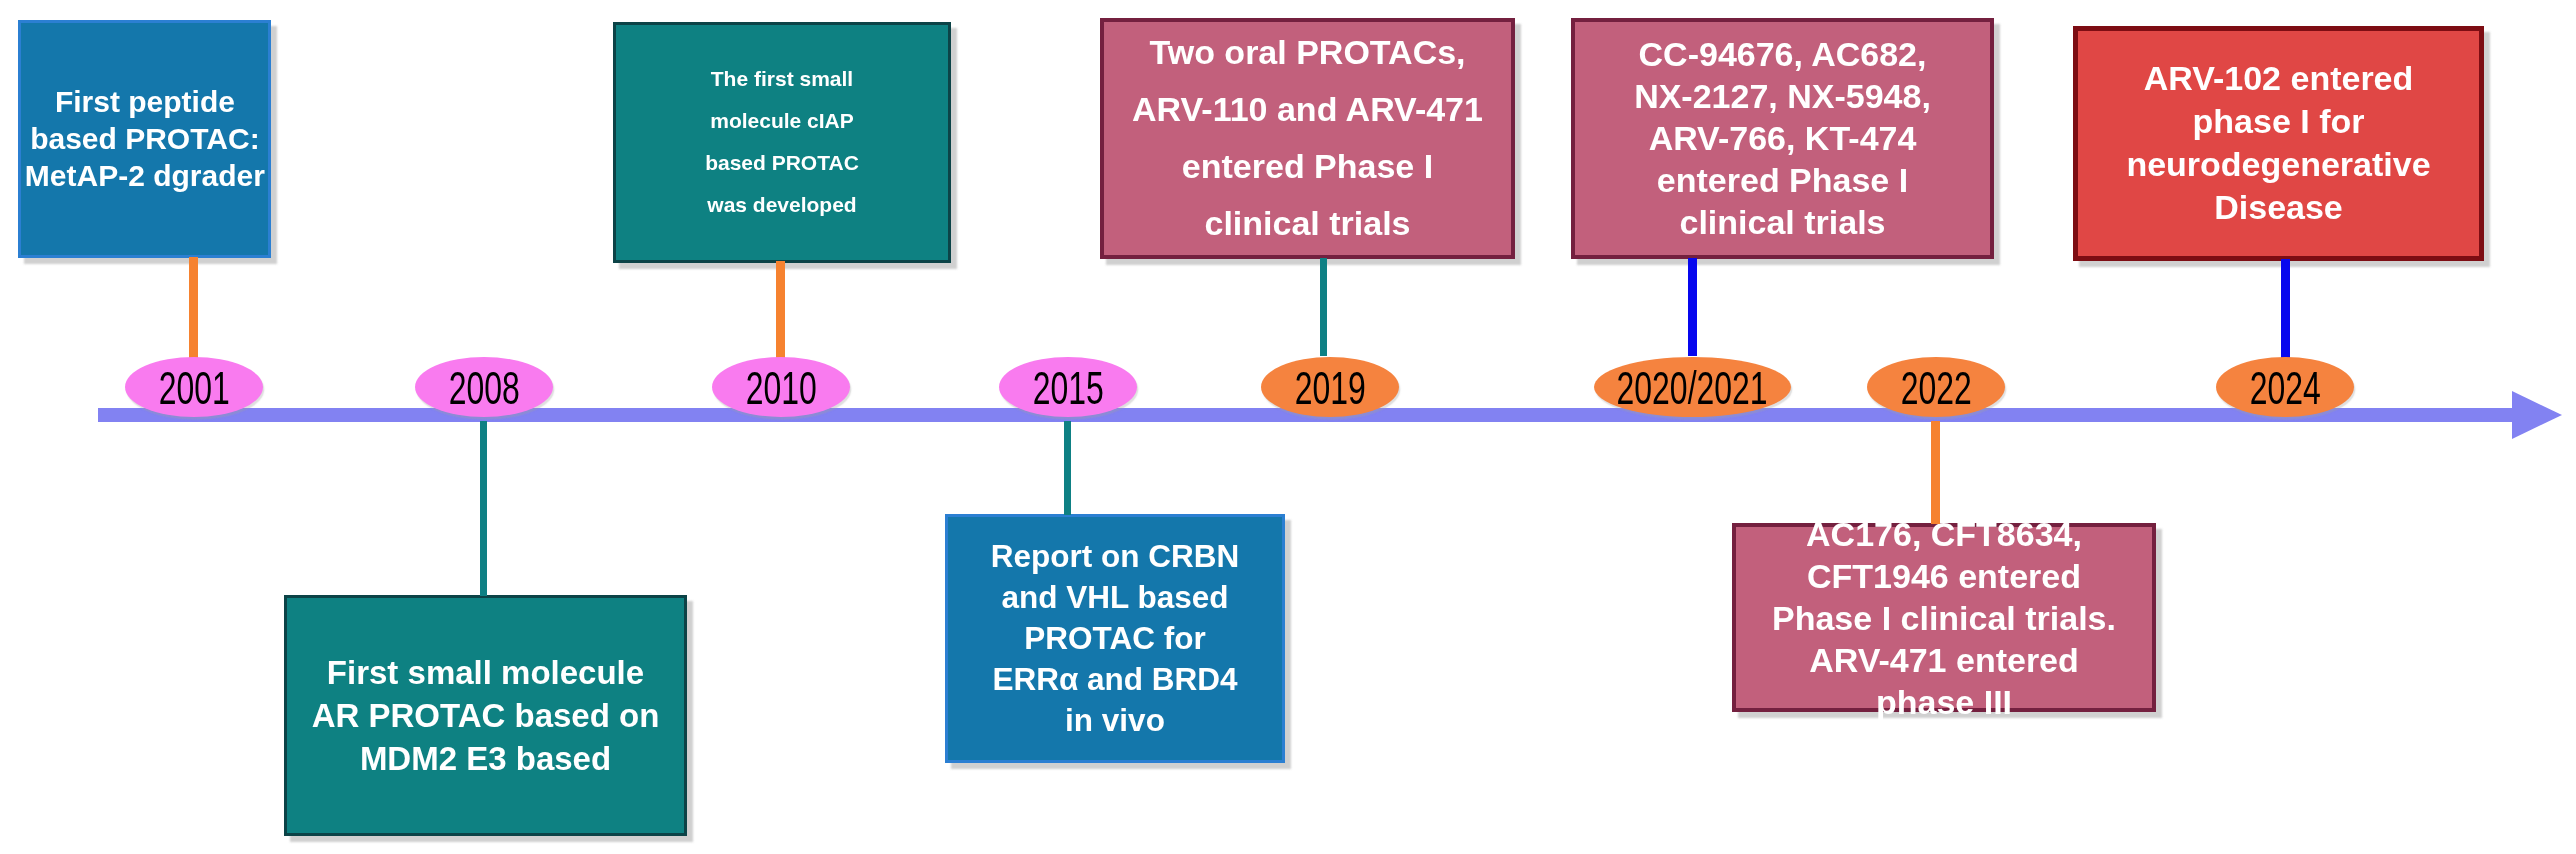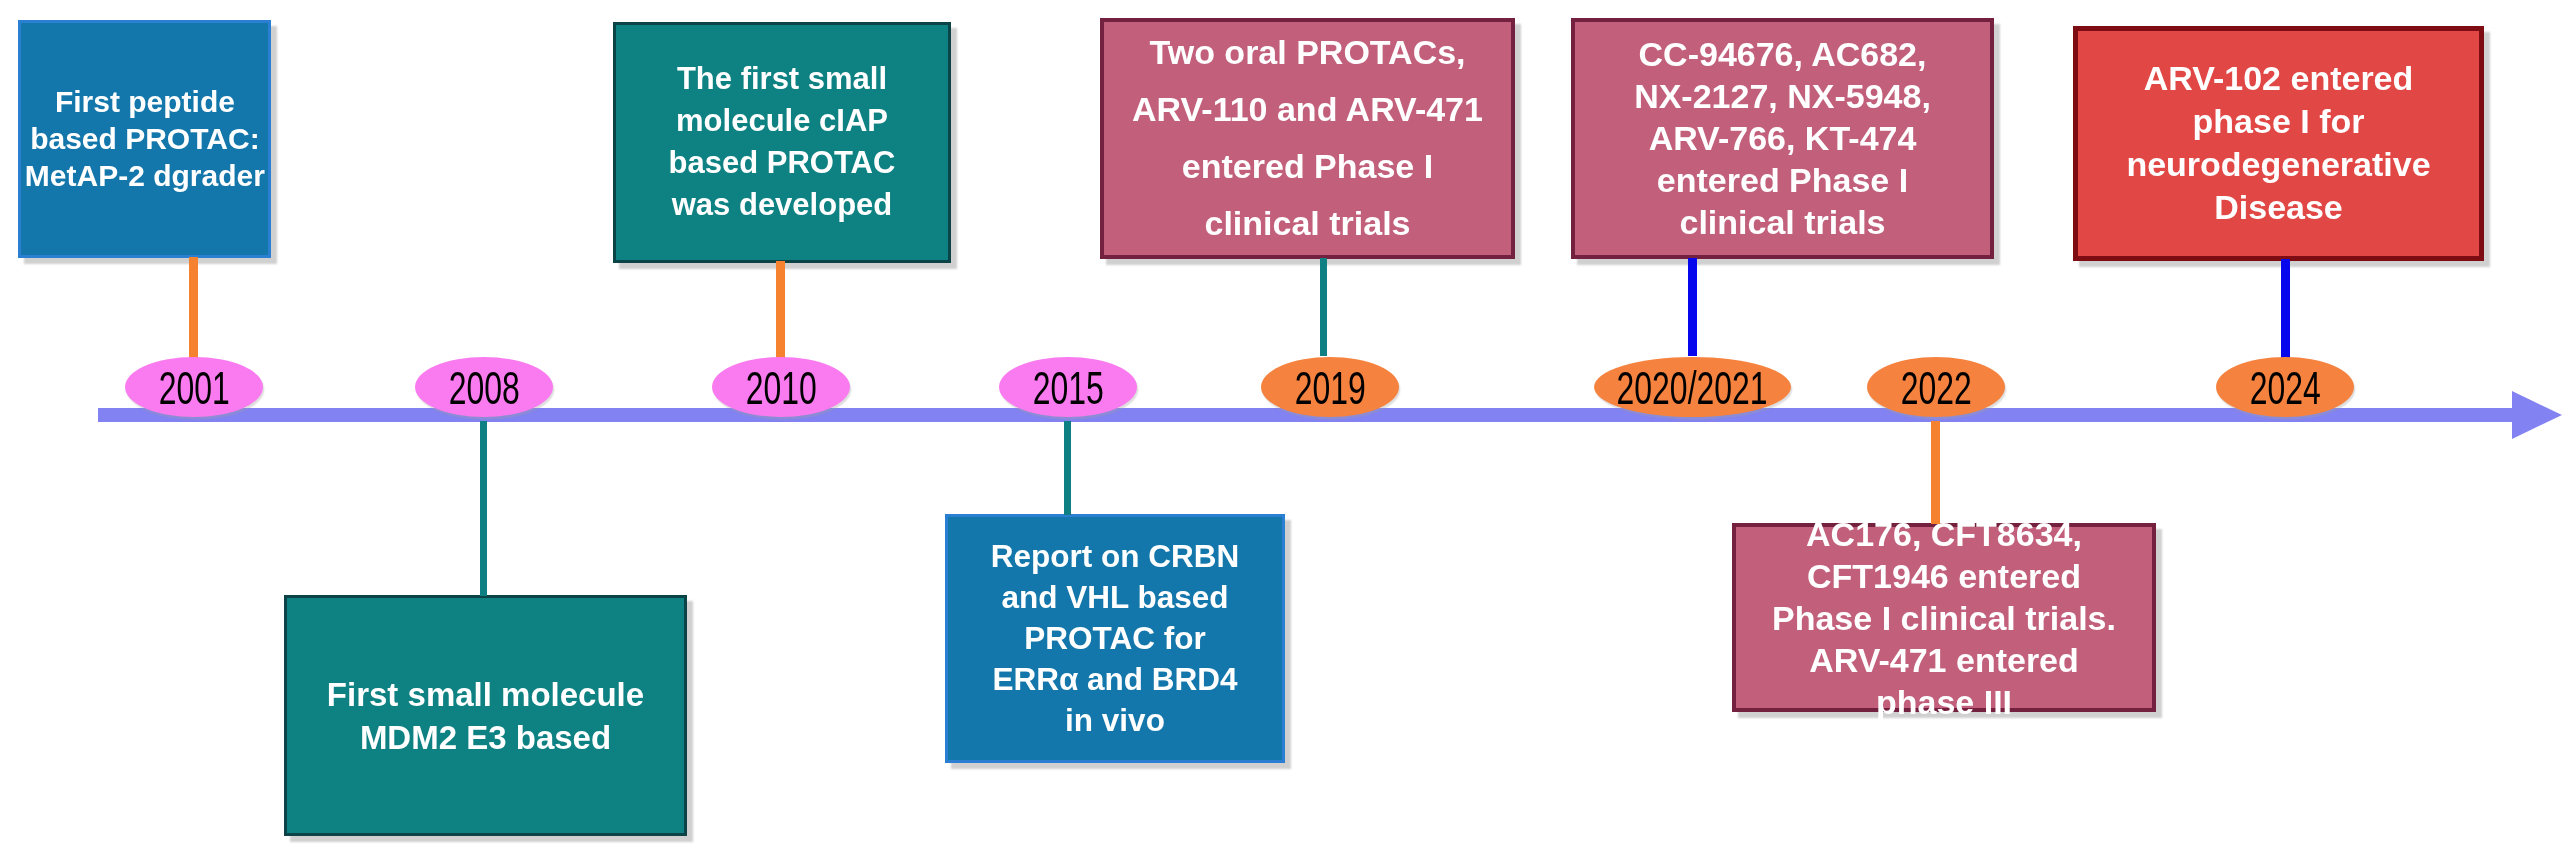--- a/index.html
+++ b/index.html
@@ -31,21 +31,21 @@
     box-shadow:5.9px 5.9px 2px rgba(150,150,150,0.45);
   }
   .box .ln{white-space:nowrap;}
   .fill-blue{background:#1477ab;border:3.9px solid #2b7fd2;}
   .fill-teal{background:#0e8182;border:3.9px solid #0c4347;}
   .fill-rose{background:#c2607c;border:4.6px solid #74203f;}
   .fill-red {background:#e04745;border:5.2px solid #7d0d13;}
 
   .b0{left:18.4px;  top:19.7px;  width:253px;height:238px;font-size:30px;line-height:37px;}
   .b1{left:284px; top:595px; width:403px;height:241px;font-size:33px;line-height:43px;}
-  .b2{left:613px; top:21.7px;  width:338px;height:241px;font-size:31px;line-height:42px;}
+  .b2{left:613px; top:21.7px;  width:338px;height:241px;font-size:21px;line-height:42px;}
   .b3{left:913px;top:514px; width:340px;height:249px;font-size:31.5px;line-height:41px;margin-left:32px;}
   .b4{left:1100px;top:17.7px;  width:415px;height:241px;font-size:34px;line-height:43px;gap:14px;}
   .b5{left:1571px;top:17.7px;  width:423px;height:241px;font-size:34px;line-height:42px;}
   .b6{left:1732px;top:523px; width:424px;height:189px;font-size:34px;line-height:42px;}
   .b7{left:2073px;top:25.6px;  width:411px;height:235px;font-size:34px;line-height:43px;}
 
   
   .conn{position:absolute;}
   .co{background:#f6822f;width:9.2px;}   
   .ct{background:#0e8084;width:7.2px;}   
@@ -95,20 +95,21 @@
     <div class="ln">based PROTAC:</div>
     <div class="ln">MetAP-2 dgrader</div>
   </div>
   <div class="conn co c0"></div>
   <div class="marker mp m0">
     <span class="yr">2001</span>
   </div>
 
   <div class="box fill-teal b1">
     <div class="ln">First small molecule</div>
+    <div class="ln">AR PROTAC based on</div>
     <div class="ln">MDM2 E3 based</div>
   </div>
   <div class="conn ct c1"></div>
   <div class="marker mp m1">
     <span class="yr">2008</span>
   </div>
 
   <div class="box fill-teal b2">
     <div class="ln">The first small</div>
     <div class="ln">molecule cIAP</div>

